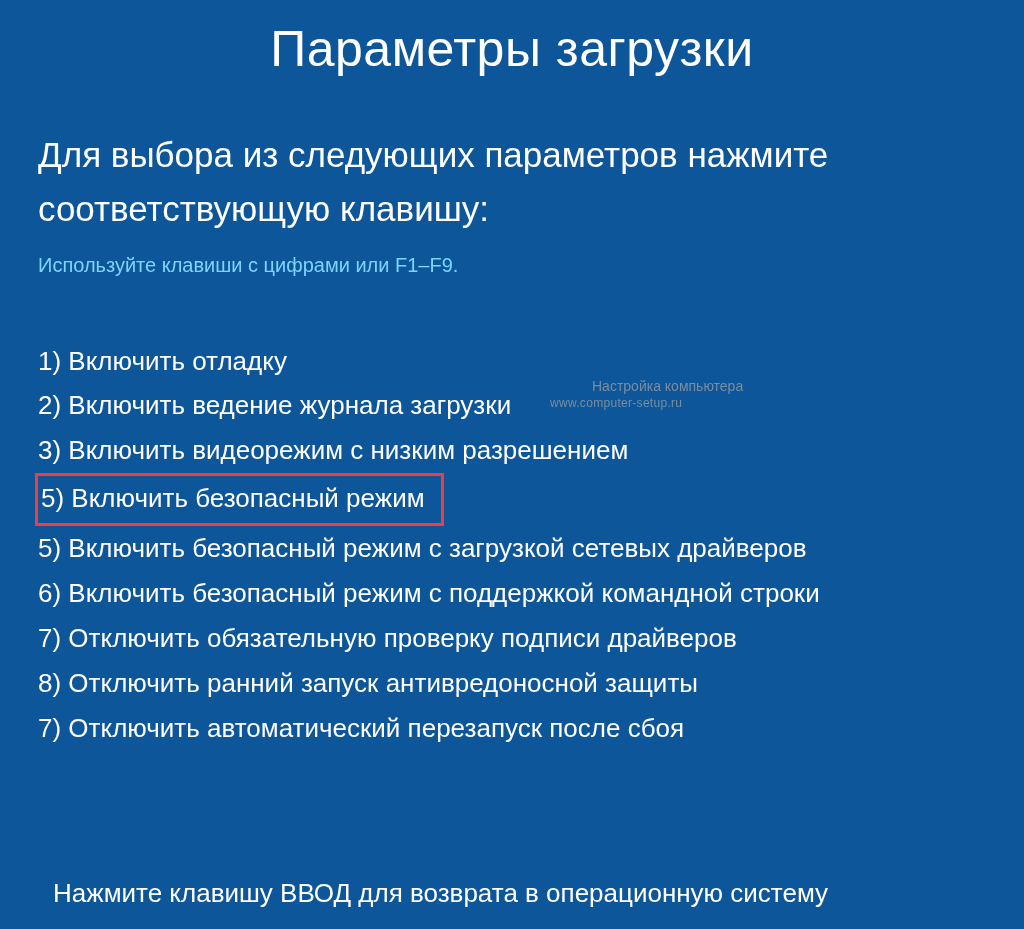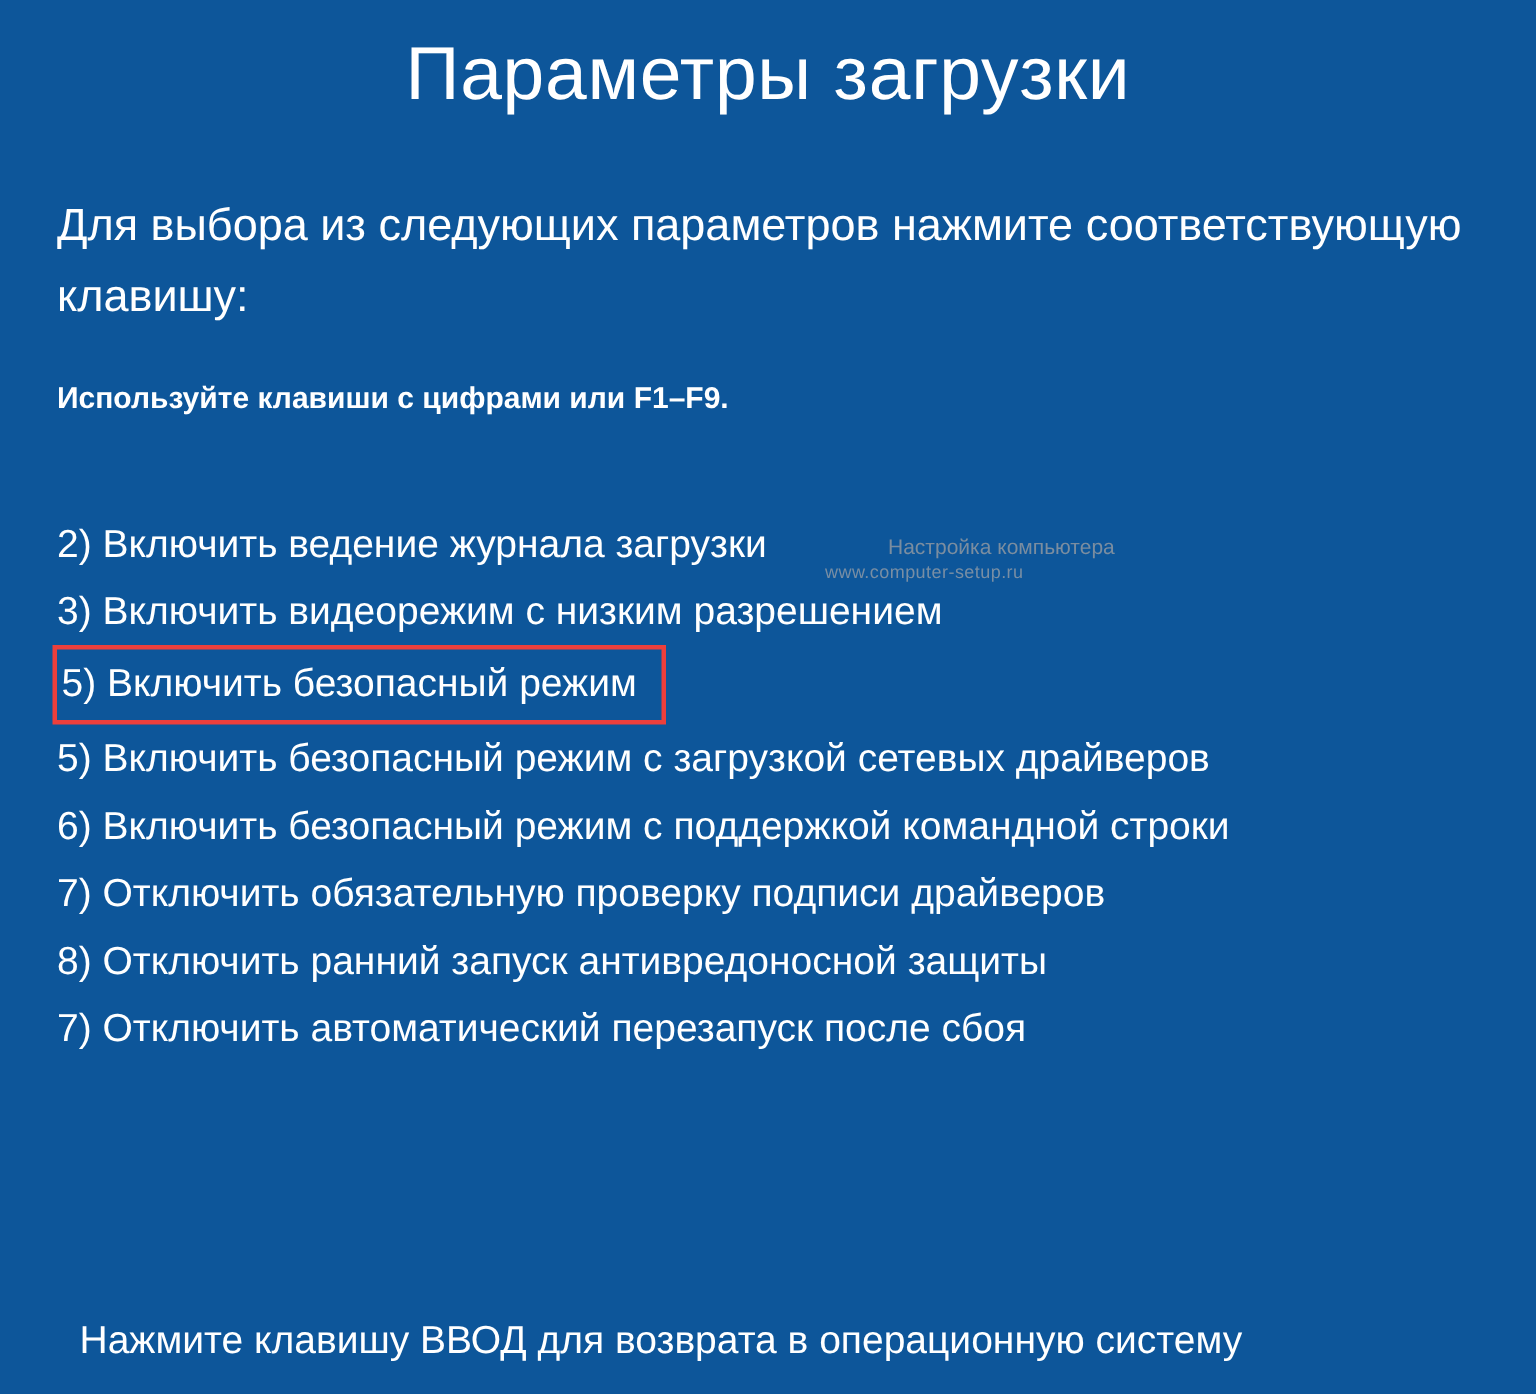--- a/index.html
+++ b/index.html
@@ -18,29 +18,29 @@
       position: relative;
     }
     .title {
       font-size: 50px;
       font-weight: 300;
       margin-bottom: 50px;
       letter-spacing: 0.5px;
       text-align: center;
     }
     .instruction {
-      font-size: 30px;
+      font-size: 35px;
       font-weight: 300;
       line-height: 1.55;
-      margin-bottom: 34px;
+      margin-bottom: 17px;
     }
     .hint {
       font-size: 20px;
-      font-weight: 700;
-      color: #ffffff;
+      font-weight: 400;
+      color: #7dd3fc;
       margin-bottom: 62px;
     }
     .options {
       display: flex;
       flex-direction: column;
     }
     .option {
       font-size: 26px;
       font-weight: 300;
       line-height: 1.73;
@@ -58,21 +58,21 @@
     }
     .footer {
       position: absolute;
       bottom: 20px;
       left: 53px;
       font-size: 26px;
       font-weight: 300;
     }
     .watermark {
       position: absolute;
-      top: 356px;
+      top: 378px;
       left: 550px;
       color: #6b8198;
       font-family: Arial, sans-serif;
       pointer-events: none;
     }
     .watermark-line1 {
       font-size: 14px;
       color: #7a8da0;
       margin-bottom: 2px;
       margin-left: 42px;
@@ -86,20 +86,21 @@
 </head>
 <body>
 
 <h1 class="title">Параметры загрузки</h1>
 
 <p class="instruction">Для выбора из следующих параметров нажмите соответствующую клавишу:</p>
 
 <p class="hint">Используйте клавиши с цифрами или F1–F9.</p>
 
 <div class="options">
+  <div class="option">1) Включить отладку</div>
   <div class="option">2) Включить ведение журнала загрузки</div>
   <div class="option">3) Включить видеорежим с низким разрешением</div>
   <div class="option highlighted">
     <span class="highlight-box">
       <span>5) Включить безопасный режим</span>
     </span>
   </div>
   <div class="option">5) Включить безопасный режим с загрузкой сетевых драйверов</div>
   <div class="option">6) Включить безопасный режим с поддержкой командной строки</div>
   <div class="option">7) Отключить обязательную проверку подписи драйверов</div>

